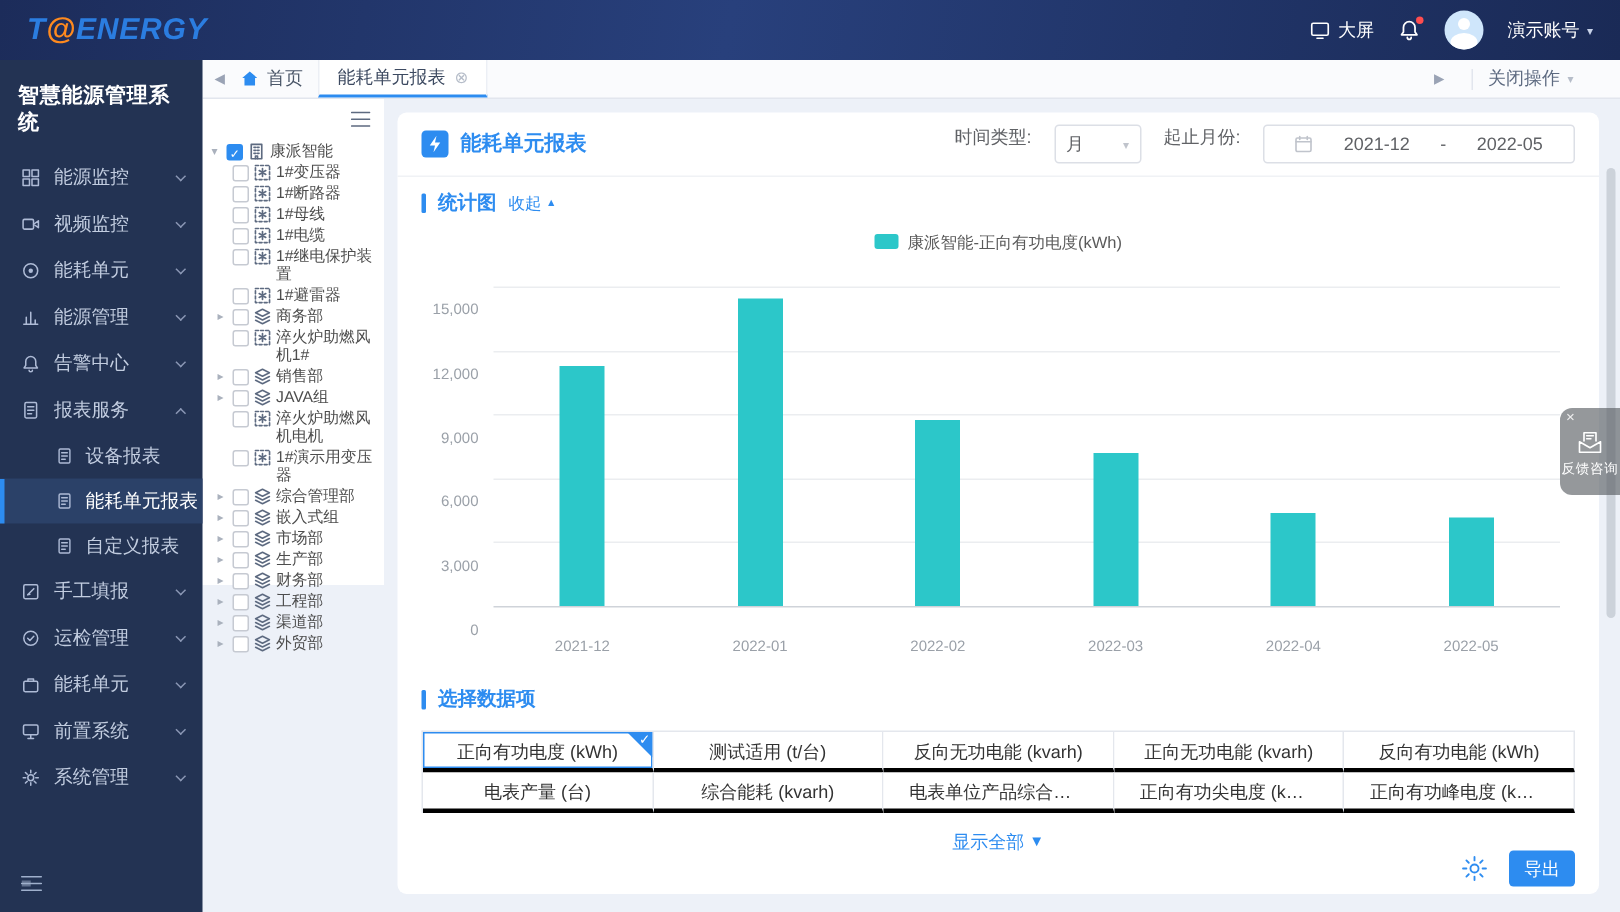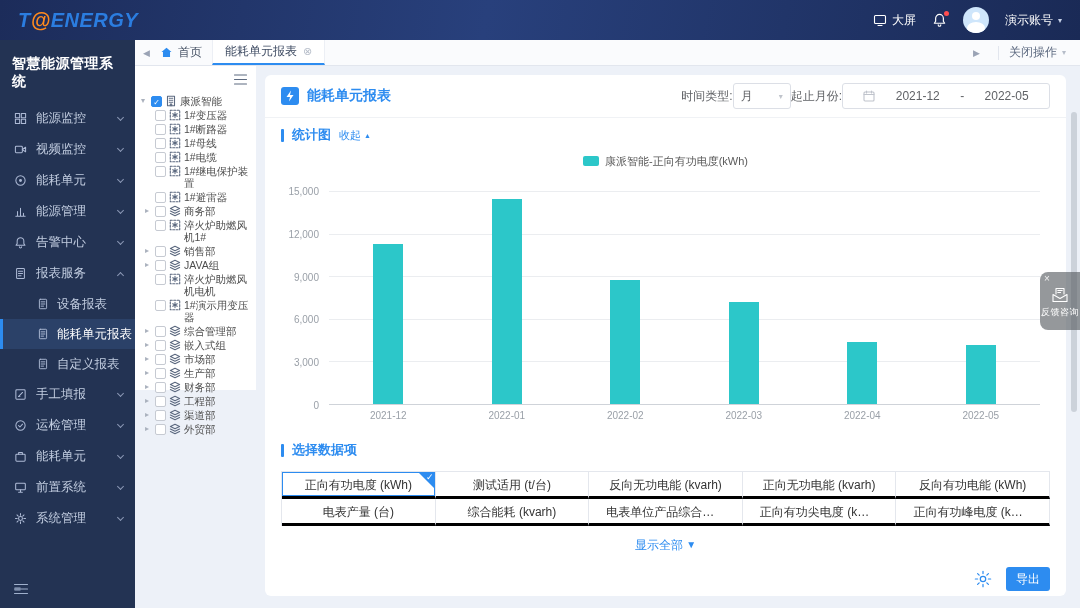--- a/index.html
+++ b/index.html
@@ -47,62 +47,62 @@
     border-bottom:1px solid #e2e6ee; display:flex; align-items:center; font-size:12px; color:#55617a; z-index:10; }
   .tb-arrow { color:#9aa3b5; font-size:9px; padding:0 8px; cursor:pointer; }
   .tb-home { display:flex; align-items:center; gap:5px; padding:0 10px 0 2px; cursor:pointer; color:#4a5668; }
   .home-ic { width:13px; height:13px; }
   .tab { height:100%; display:flex; align-items:center; gap:6px; padding:0 12px; background:#fff;
     border-left:1px solid #eceff5; border-right:1px solid #eceff5; border-bottom:2px solid #2d8cf0;
     color:#3d4a61; cursor:pointer; }
   .tab-close { color:#b6bdc9; font-size:11px; }
   .tb-right { margin-left:auto; display:flex; align-items:center; }
   .tb-div { width:1px; height:14px; background:#e2e6ee; margin:0 10px; }
-  .close-ops { display:flex; align-items:center; gap:5px; padding-right:14px; color:#5d6a80; cursor:pointer; }
+  .close-ops { display:flex; align-items:center; gap:5px; padding-right:31px; color:#5d6a80; cursor:pointer; }
   .close-ops .caret { color:#b6bdc9; }
 
   
   .tree-panel { position:absolute; left:135px; top:66px; width:121px; height:324px; background:#fff; z-index:5; padding:6px 2px 0 0; }
   .tree-menu-btn { position:absolute; top:8px; right:9px; width:13px; height:11px; color:#5d6a80; cursor:pointer; }
   .tree-list { margin-top:22px; font-size:10.5px; line-height:12px; color:#4d4d4d; }
   .tree-row { display:flex; align-items:flex-start; padding:1px 2px 1px 6px; cursor:pointer; }
   .tree-row.child { padding-left:10px; }
   .t-arrow { width:10px; flex:none; font-size:8px; color:#aab1bd; line-height:12px; }
   .t-cb { width:11px; height:11px; flex:none; border:1px solid #c6cad2; border-radius:2px; background:#fff;
     margin-top:0.5px; text-align:center; }
   .t-cb.checked { background:#2d8cf0; border-color:#2d8cf0; color:#fff; font-size:8px; line-height:11px; }
   .t-icon { width:12px; height:12px; flex:none; margin:0 3px 0 3px; color:#5d6a80; }
   .t-label { flex:1; word-break:break-all; }
 
   
   .main-card { position:absolute; left:265px; top:75px; width:801px; height:521px; background:#fff; border-radius:6px; z-index:4; }
   .title-row { height:43px; padding:0 16px; display:flex; align-items:center; border-bottom:1px solid #f0f2f5; }
   .title-ic { width:18px; height:18px; border-radius:3px; background:#2d8cf0; color:#fff; padding:2px; margin-right:8px; }
   .page-title { color:#2d8cf0; font-size:14px; font-weight:bold; }
-  .controls { margin-left:auto; display:flex; align-items:center; gap:0; font-size:12px; color:#606266; }
+  .controls { margin-left:auto; display:flex; gap:15px; font-size:12px; color:#606266; }
   .select-box { width:58px; height:26px; border:1px solid #dcdfe6; border-radius:3px; background:#fff;
     display:flex; align-items:center; justify-content:space-between; padding:0 7px; cursor:pointer; }
   .select-box .caret { color:#c0c4cc; }
   .date-box { width:208px; height:26px; border:1px solid #dcdfe6; border-radius:3px; background:#fff;
     display:flex; align-items:center; justify-content:space-evenly; cursor:pointer; }
   .cal-ic { width:12px; height:12px; color:#c0c4cc; }
 
   .sec-head { margin:8px 16px 0; display:flex; align-items:center; gap:8px; }
   .sec-bar { width:3px; height:13px; background:#2d8cf0; border-radius:1px; }
   .sec-title { color:#2d8cf0; font-size:13px; font-weight:bold; }
   .collapse-link { color:#2d8cf0; font-size:11px; display:flex; align-items:center; gap:3px; cursor:pointer; }
   .collapse-link .tri { font-size:7px; }
 
   .legend { margin-top:10px; text-align:center; font-size:11px; color:#5a5a5a; }
   .legend .swatch { display:inline-block; width:16px; height:10px; border-radius:2px; background:#2cc7c9;
     vertical-align:-1px; margin-right:6px; }
 
   .chart-wrap { margin:22px 26px 0 16px; }
   .chart-main { display:flex; }
-  .y-axis { width:48px; position:relative; height:214px; }
+  .y-axis { width:48px; position:relative; height:214px;margin-top:16px; }
   .y-tick { position:absolute; right:10px; transform:translateY(-50%); font-size:10px; color:#9aa0a8; }
   .plot { flex:1; position:relative; height:214px; border-bottom:1px solid #cfd3d9; }
   .gridline { position:absolute; left:0; right:0; height:1px; background:#ebedf0; }
   .bars { position:absolute; left:0; right:0; top:0; bottom:0; display:flex; }
   .bar-slot { flex:1; display:flex; align-items:flex-end; justify-content:center; }
   .bar { width:30px; background:#2cc7c9; }
   .x-labels { display:flex; margin-left:48px; margin-top:5px; }
   .x-label { flex:1; text-align:center; font-size:10px; color:#9aa0a8; }
 
   .data-sec-head { margin:20px 16px 0; }

